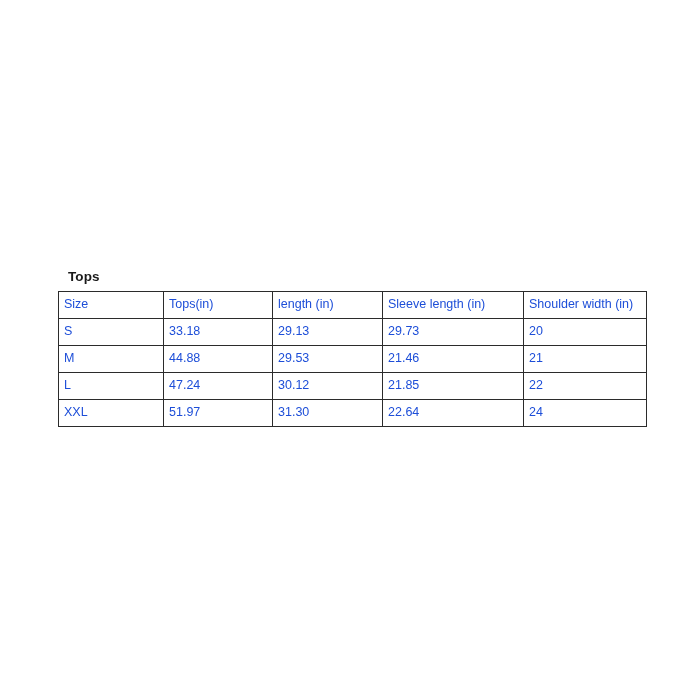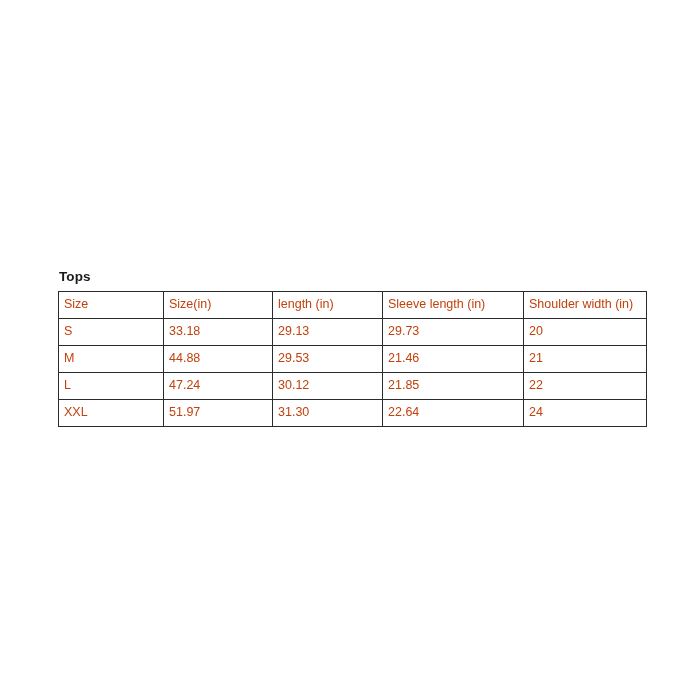--- a/index.html
+++ b/index.html
@@ -24,37 +24,37 @@
     position: absolute;
     left: 58px;
     top: 270px;
     width: 588px;
   }
   .chart-title {
     font-size: 13.5px;
     font-weight: bold;
     color: #1a1a1a;
     line-height: 1;
-    margin: 0 0 7px 1px;
+    margin: 0 0 7px 10px;
     letter-spacing: 0.1px;
   }
   table.size-table {
     border-collapse: collapse;
     width: 588px;
     table-layout: fixed;
     background: #ffffff;
   }
   table.size-table td,
   table.size-table th {
     border: 1px solid #2b2b2b;
     height: 26px;
     padding: 0 0 0 5px;
     font-size: 12.5px;
     font-weight: normal;
-    color: #c2410c;
+    color: #1d4ed8;
     text-align: left;
     vertical-align: middle;
     line-height: 1.1;
     white-space: nowrap;
     overflow: hidden;
   }
   
   col.c0 { width: 105px; }
   col.c1 { width: 109px; }
   col.c2 { width: 110px; }
@@ -74,21 +74,21 @@
       <colgroup>
         <col class="c0">
           <col class="c1">
           <col class="c2">
           <col class="c3">
           <col class="c4">
       </colgroup>
       <thead>
         <tr>
           <th>Size</th>
-          <th>Size(in)</th>
+          <th>Tops(in)</th>
           <th>length (in)</th>
           <th>Sleeve length (in)</th>
           <th>Shoulder width (in)</th>
         </tr>
       </thead>
       <tbody>
         <tr>
           <td>S</td>
           <td>33.18</td>
           <td>29.13</td>

